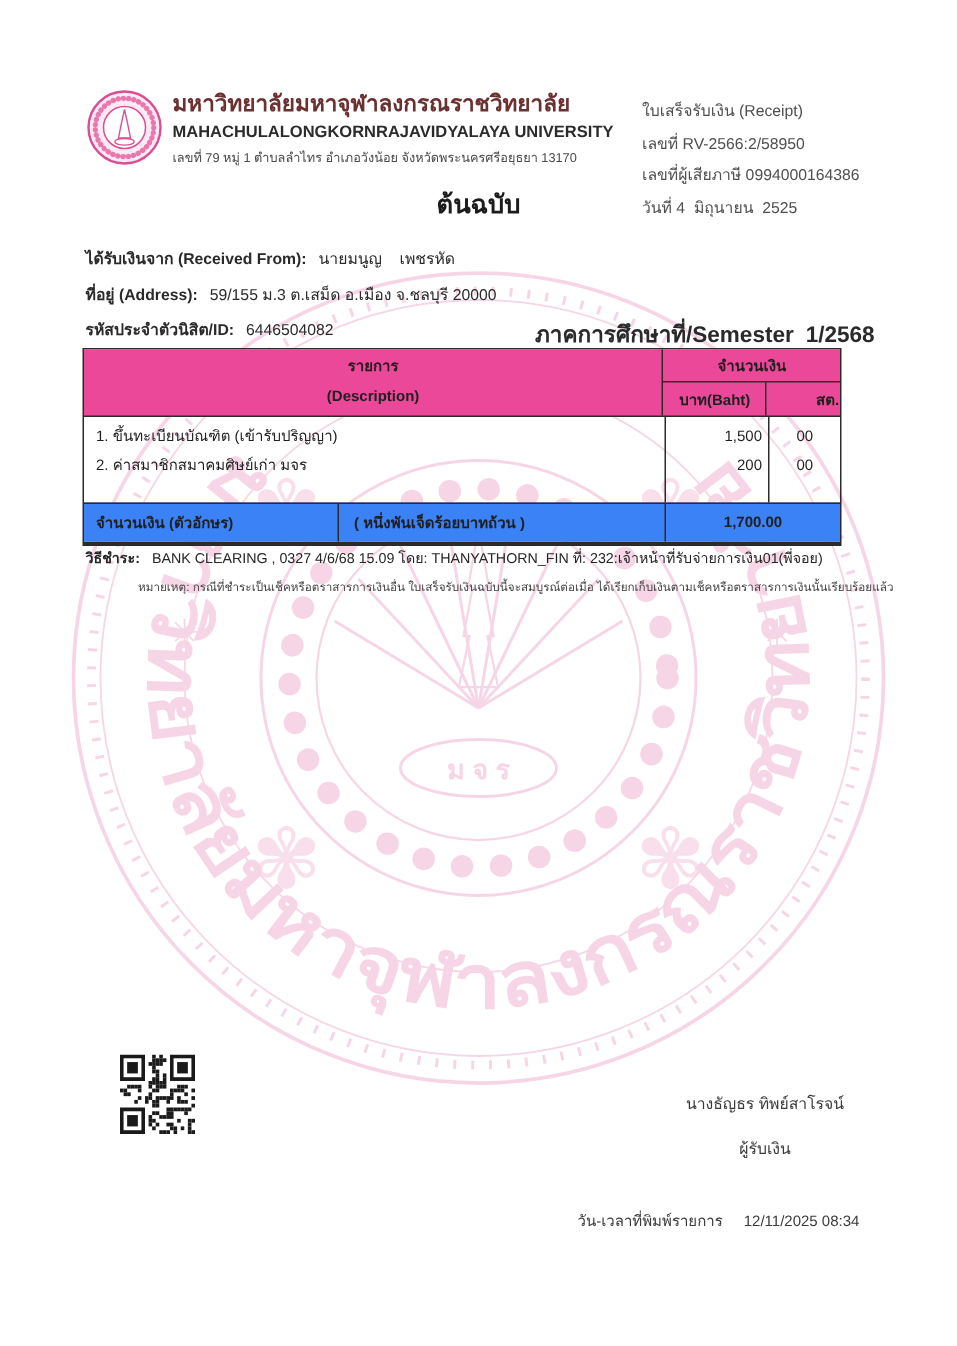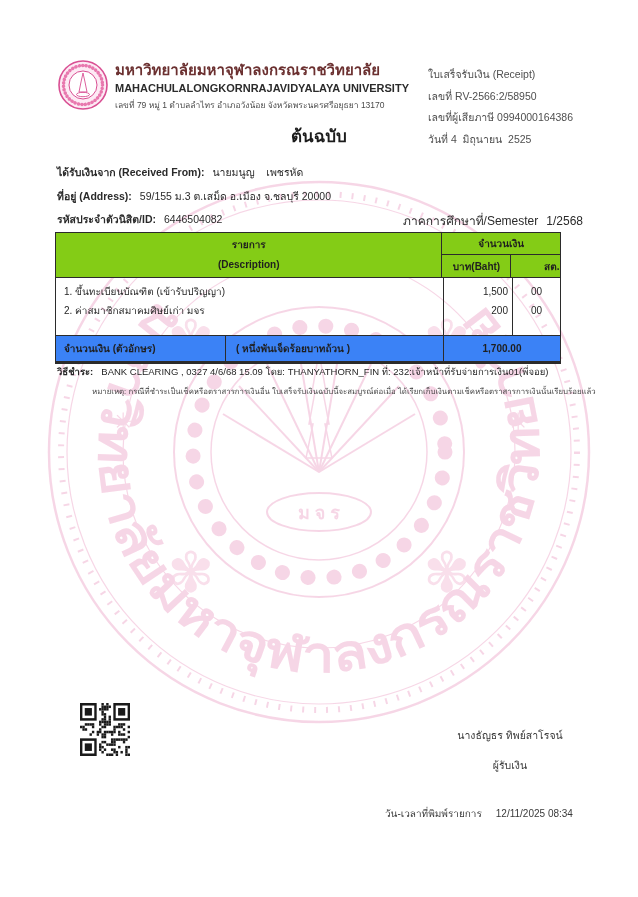--- a/index.html
+++ b/index.html
@@ -17,25 +17,25 @@
   .uni-th{font-size:15px;font-weight:bold;color:#6b3030;}
   .uni-en{font-size:11px;font-weight:bold;color:#2b2b2b;margin-top:4px;}
   .uni-addr{font-size:8.5px;color:#4a4a4a;margin-top:6px;}
   .hdr-right{left:428px;top:64px;font-size:10.5px;color:#4f4f4f;line-height:21.5px;}
   .original{left:0;top:122px;width:638px;text-align:center;font-size:17px;font-weight:bold;color:#1c1c1c;}
 
   
   .payer-line{left:57px;font-size:10.5px;color:#2a2a2a;}
   .lbl{font-weight:bold;}
   .val{margin-left:8px;}
-  .semester{right:55px;font-size:12px;font-weight:normal;color:#2a2a2a;}
+  .semester{right:55px;font-size:15px;font-weight:bold;color:#2a2a2a;}
 
   
   .tbl{left:55px;top:232px;width:506px;border:1.5px solid #2b2b2b;border-bottom-width:3px;box-sizing:border-box;font-size:10px;color:#1f1f1f;}
-  .t-head{display:flex;background:#84cc16;border-bottom:1px solid #2b2b2b;height:44px;}
+  .t-head{display:flex;background:#ec4899;border-bottom:1px solid #2b2b2b;height:44px;}
   .t-desc-h{width:388px;border-right:1px solid #2b2b2b;display:flex;flex-direction:column;justify-content:center;align-items:center;font-weight:bold;line-height:20px;box-sizing:border-box;}
   .t-amt-group{width:118px;display:flex;flex-direction:column;}
   .t-amt-title{height:21px;border-bottom:1px solid #2b2b2b;display:flex;align-items:center;justify-content:center;font-weight:bold;}
   .t-amt-sub{flex:1;display:flex;gap:32px;}
   .t-baht-h{width:69px;border-right:1px solid #2b2b2b;display:flex;align-items:center;justify-content:center;font-weight:bold;box-sizing:border-box;}
   .t-st-h{flex:1;display:flex;align-items:center;justify-content:center;font-weight:bold;}
   .t-body{display:flex;height:57px;}
   .t-desc-b{width:388px;border-right:1px solid #2b2b2b;box-sizing:border-box;padding:4px 0 0 8px;line-height:19px;}
   .t-baht-b{width:69px;border-right:1px solid #2b2b2b;box-sizing:border-box;padding:4px 4px 0 0;text-align:right;line-height:19px;}
   .t-st-b{flex:1;padding-top:4px;text-align:center;line-height:19px;}

